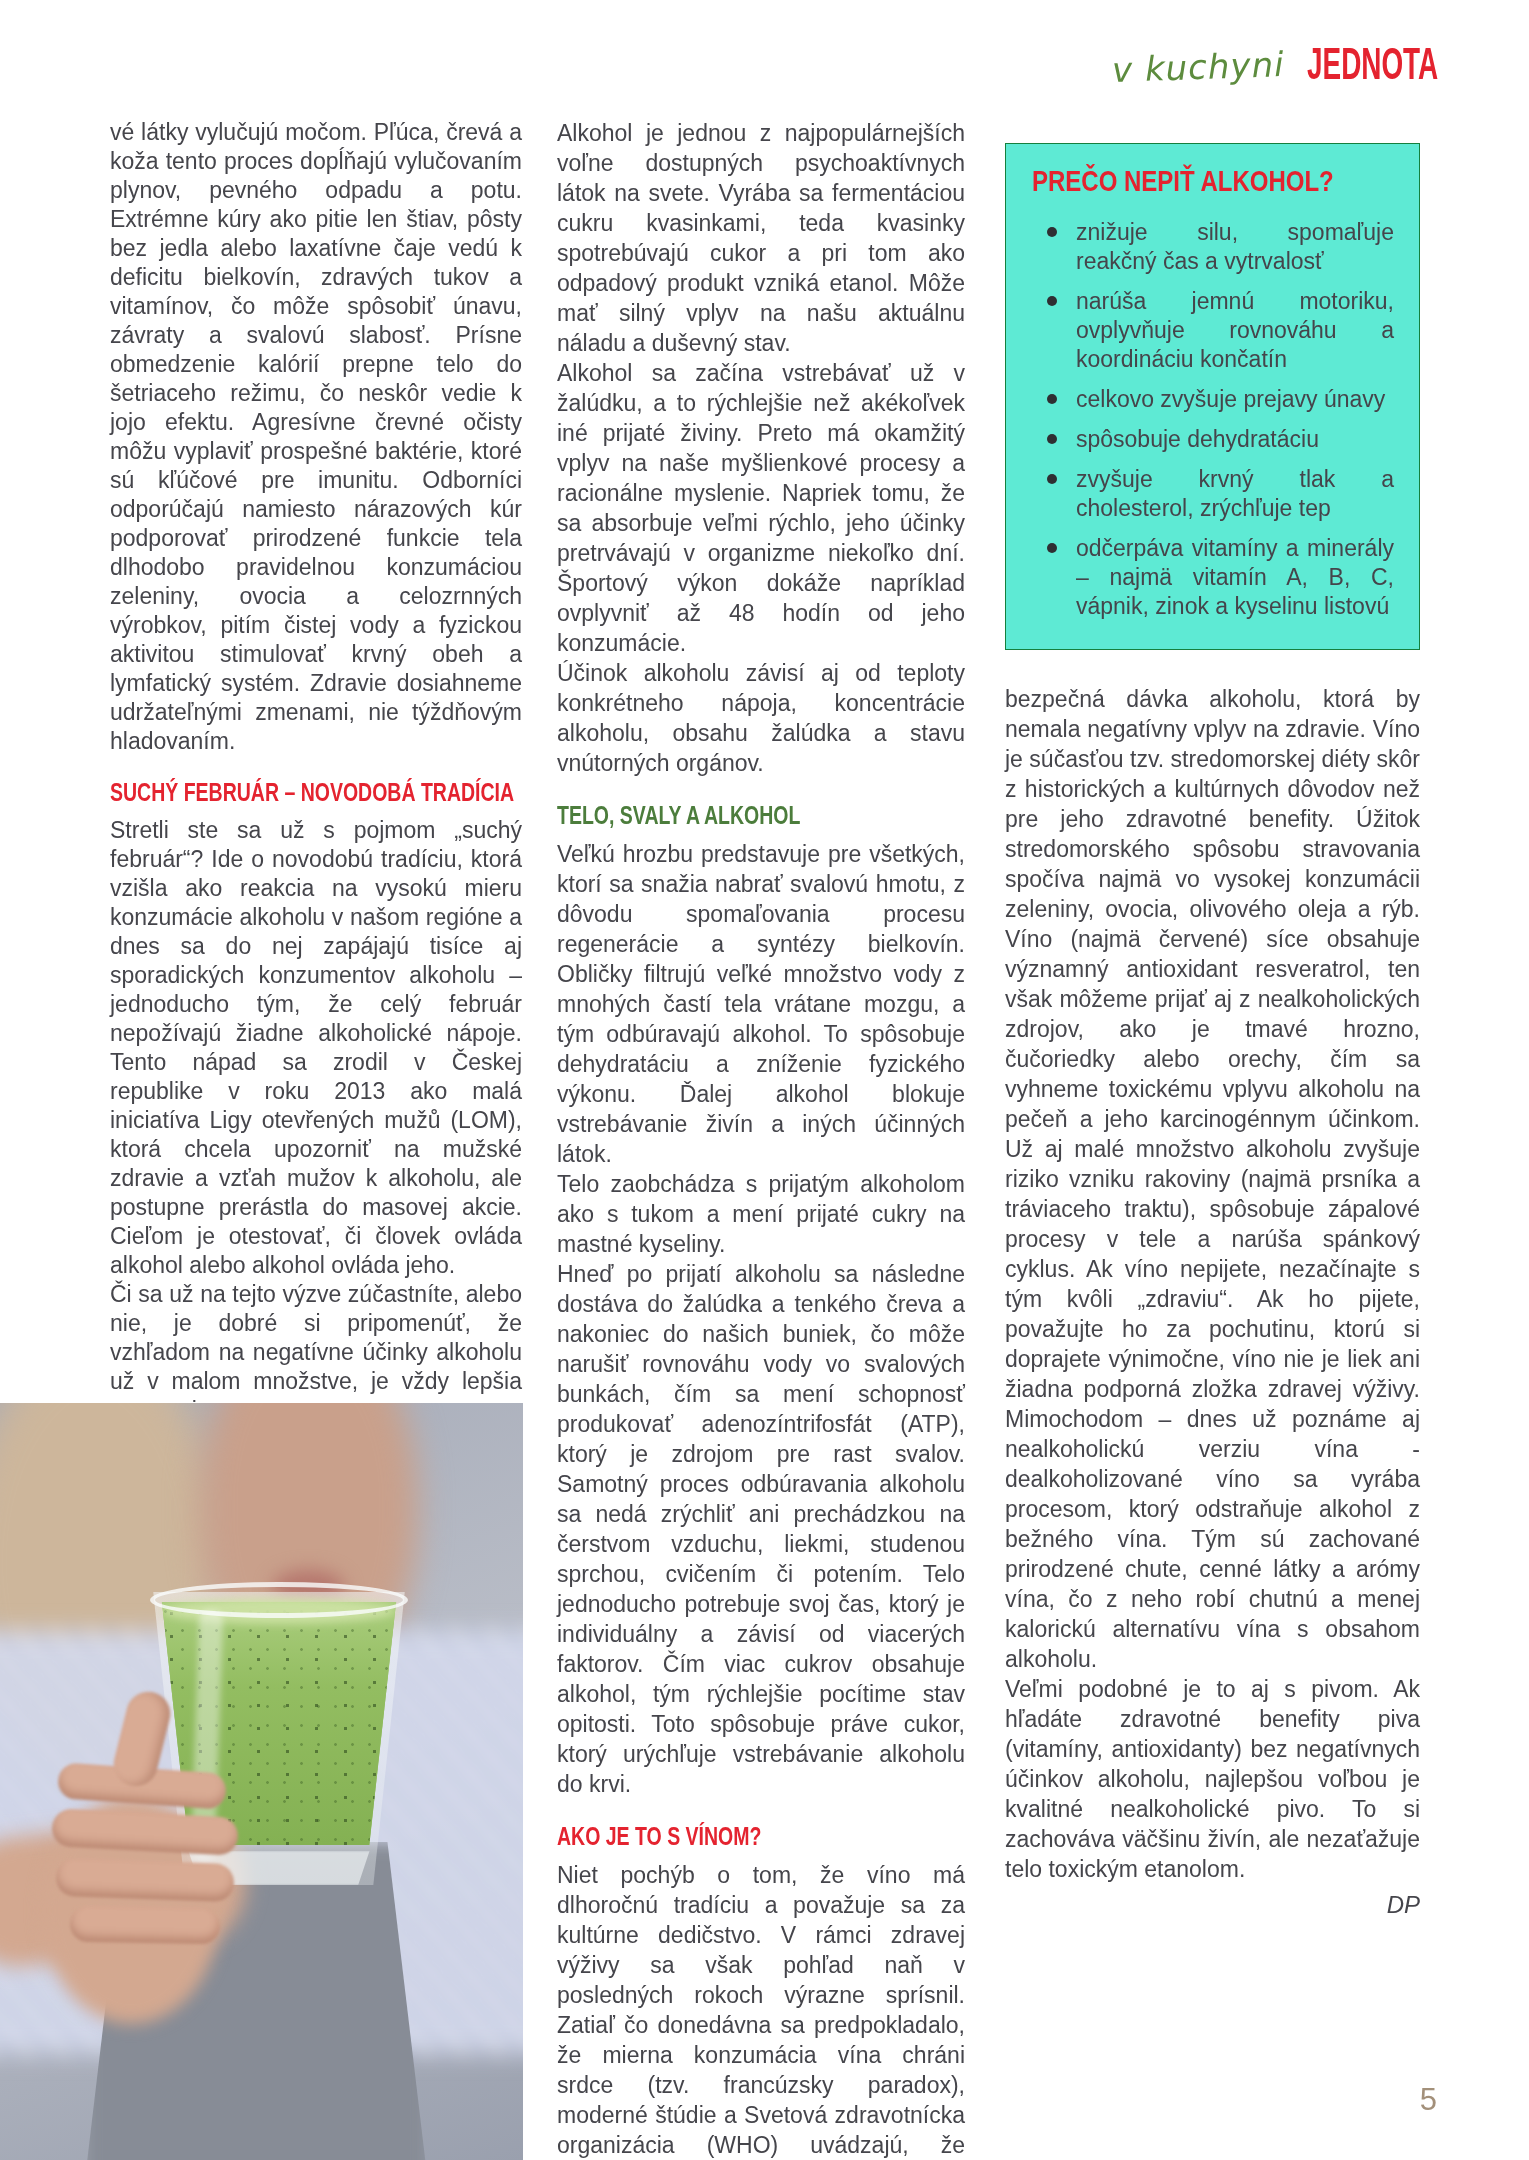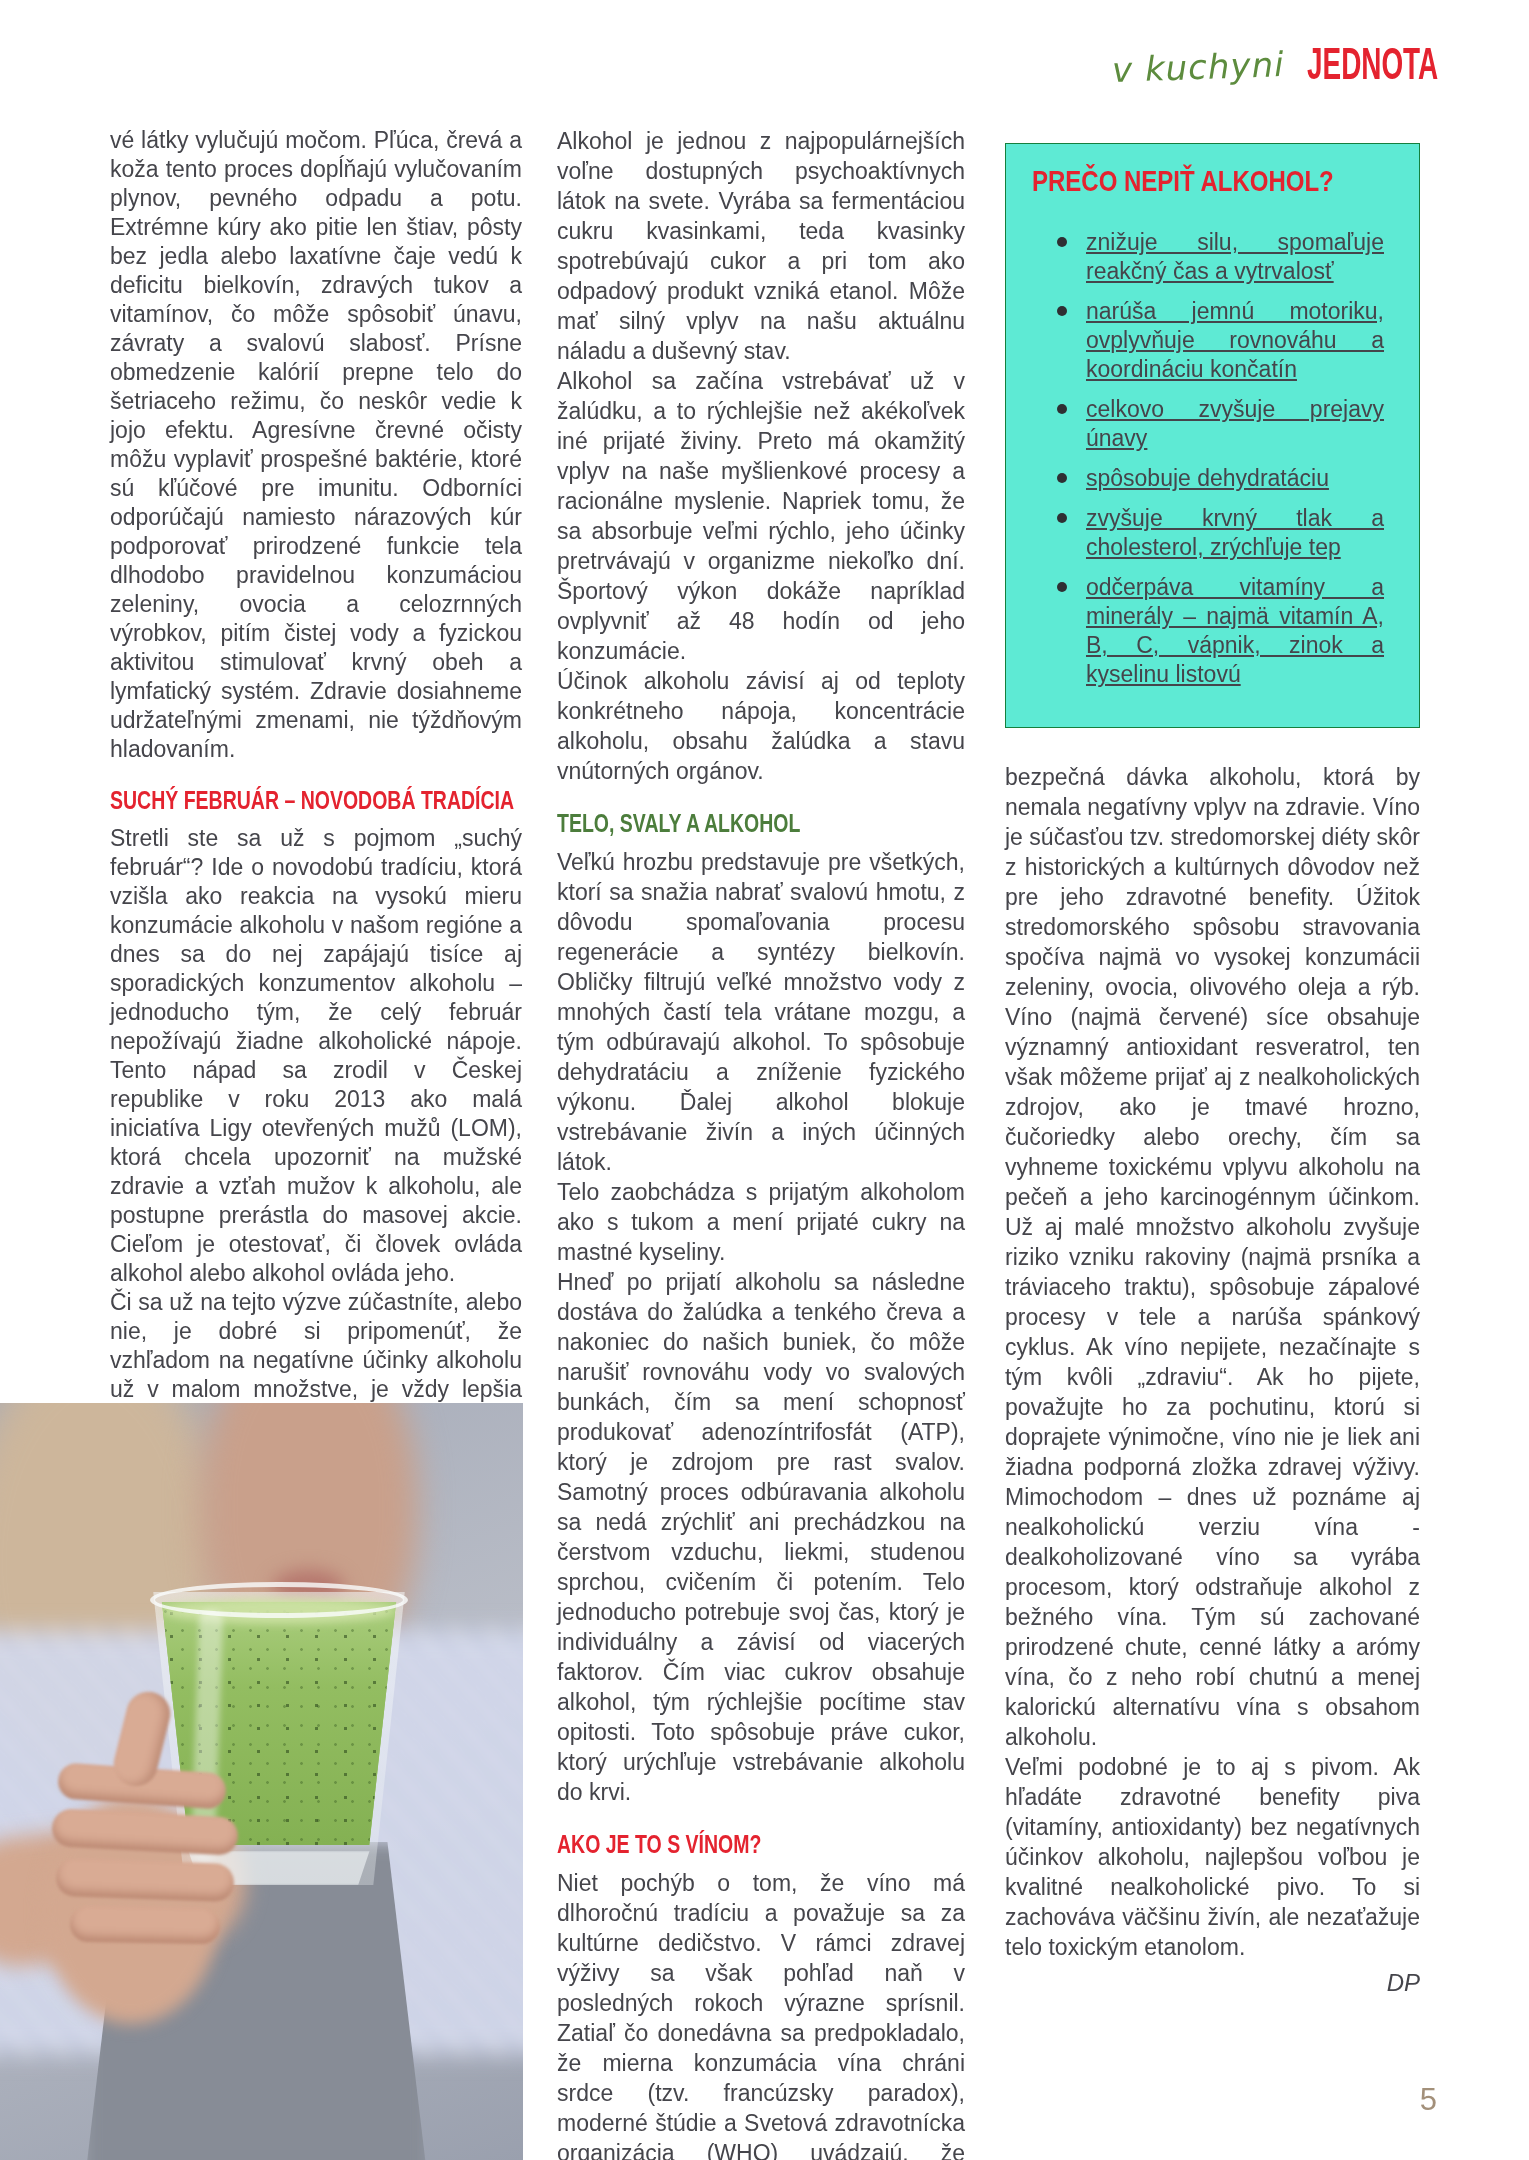--- a/index.html
+++ b/index.html
@@ -12,42 +12,42 @@
   .kitchen-script{
     font-family:"DejaVu Sans",sans-serif;font-style:italic;font-size:34px;
     color:#5d8c3e;transform:rotate(-2deg);letter-spacing:1px;
   }
   .brand-wrap{width:106px;overflow:visible;}
   .brand{
     display:inline-block;font-size:45px;font-weight:700;color:#e4232f;
     transform:scaleX(0.62);transform-origin:left center;white-space:nowrap;letter-spacing:0px;
   }
   
-  .col{position:absolute;top:126px;text-align:justify;font-size:23px;line-height:30px;}
+  .col{position:absolute;top:118px;text-align:justify;font-size:23px;line-height:30px;}
   .col p{margin:0;}
   #col1{left:110px;width:412px;line-height:29px;}
   #col2{left:557px;width:408px;}
   #col3{left:1005px;width:415px;top:120px;}
   .sec-heading{
     display:block;white-space:nowrap;font-weight:700;font-size:25px;
     margin:22px 0 9px 0;transform:scaleX(0.78);transform-origin:left center;
   }
   .sec-red{color:#e4232f;}
   .sec-green{color:#4c7d3c;}
   
   .info-box{
     border:1px solid #15803d;background:#5eead4;padding:20px 19px 22px 26px;
     margin:23px 0 34px 0;box-sizing:border-box;
   }
   .info-box-title{
     display:inline-block;font-weight:700;font-size:30px;color:#e4232f;
     transform:scaleX(0.8);transform-origin:left center;white-space:nowrap;
     margin:2px 0 16px 0;
   }
-  .info-box ul{list-style:none;margin:16px;padding:0;text-decoration:underline;}
+  .info-box ul{list-style:none;margin:6px;padding:0;}
   .info-box li{
     position:relative;padding-left:38px;margin-bottom:11px;
     font-size:23px;line-height:29px;text-align:justify;color:#45454b;
   }
   .info-box li:last-child{margin-bottom:0;}
   .info-box li::before{
     content:"";position:absolute;left:9px;top:9px;width:10px;height:10px;
     border-radius:50%;background:#2f2f33;
   }
   .author-sign{margin-top:6px;text-align:right;font-style:italic;font-size:24px;color:#45454b;}

